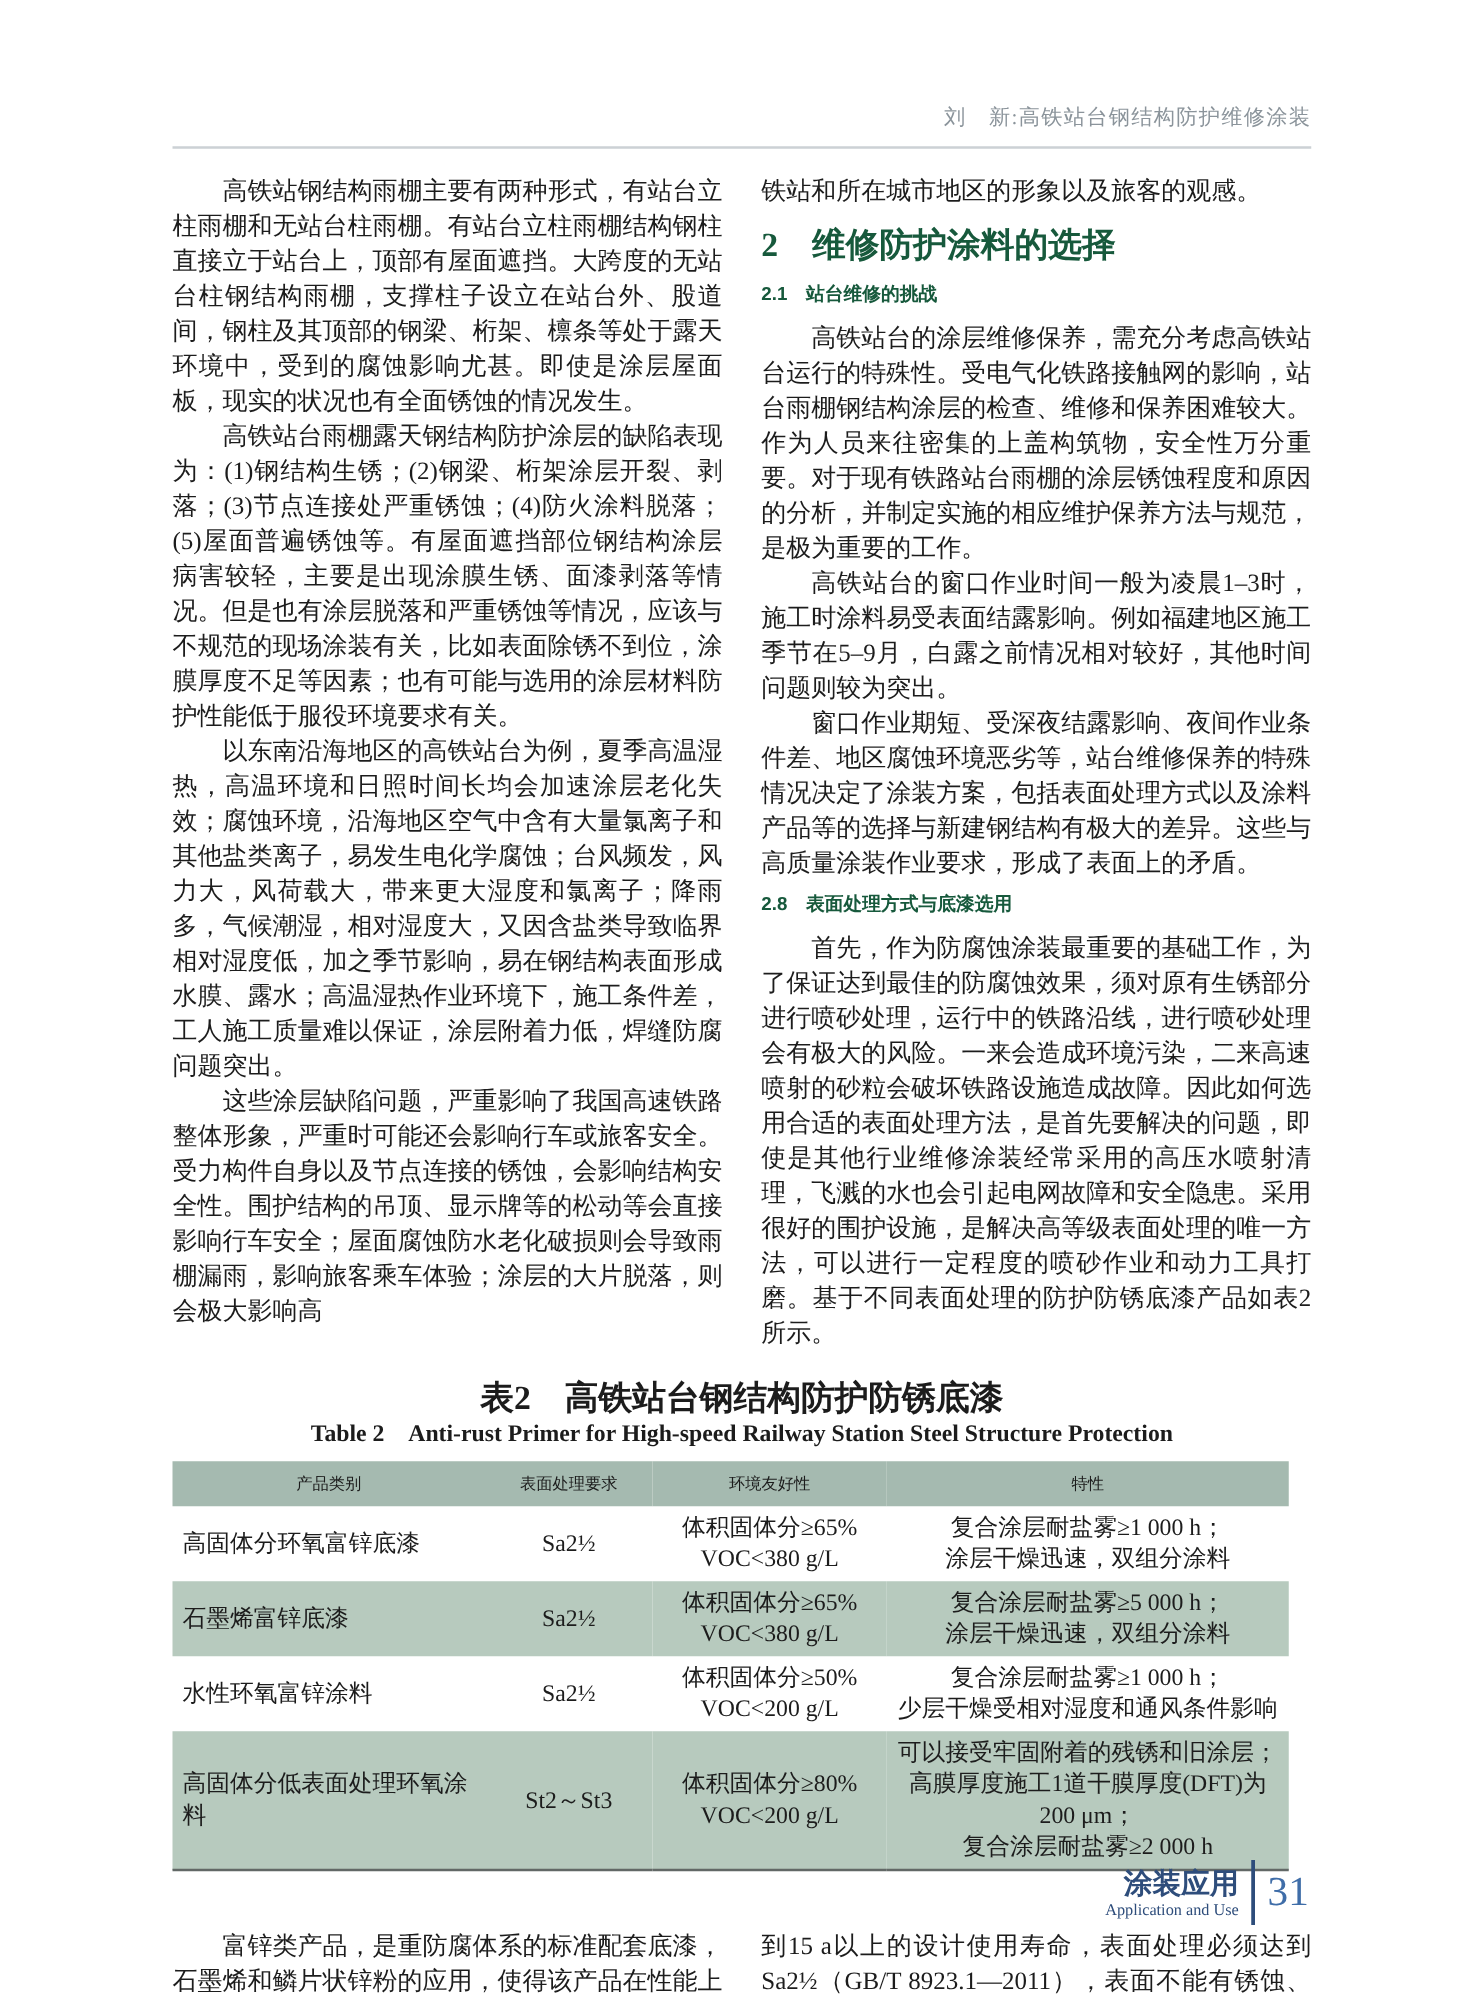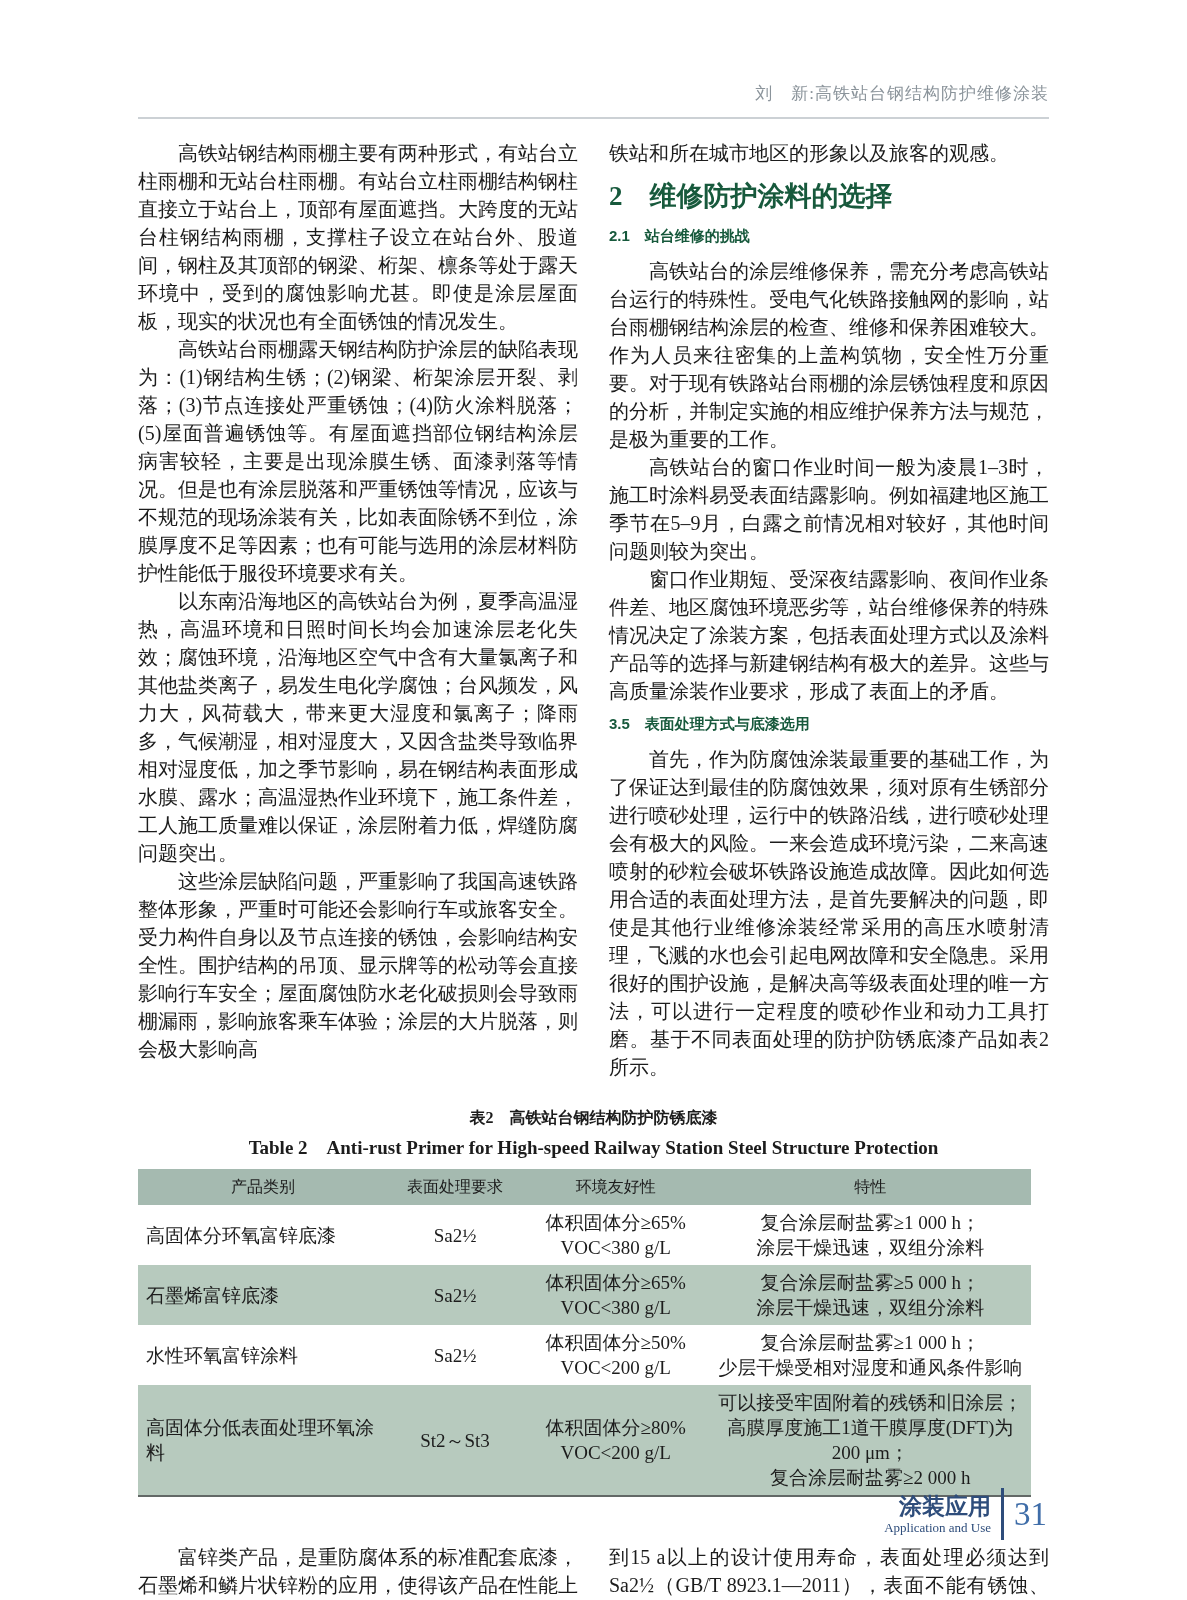--- a/index.html
+++ b/index.html
@@ -55,21 +55,21 @@
     color: #17593c;
     font-size: 15px;
     line-height: 26px;
     margin: 6px 0 8px 0;
   }
   
   .table-zone { margin-top: 24px; }
   .tbl-title-zh {
     text-align: center;
     font-weight: bold;
-    font-size: 16px;
+    font-size: 27px;
     line-height: 26px;
   }
   .tbl-title-en {
     text-align: center;
     font-weight: bold;
     font-size: 19px;
     line-height: 26px;
     margin-top: 4px;
   }
   table.primer {
@@ -78,21 +78,21 @@
     border-collapse: collapse;
     table-layout: fixed;
     border-bottom: 2px solid #626866;
     font-size: 19px;
   }
   table.primer th {
     background: #a5bab0;
     font-weight: normal;
     height: 36px;
     text-align: center;
-    font-size: 16px;
+    font-size: 13px;
   }
   table.primer td {
     text-align: center;
     white-space: pre-line;
     line-height: 25px;
     padding: 5px 4px;
     vertical-align: middle;
   }
   table.primer td.cell-left {
     text-align: left;
@@ -160,21 +160,21 @@
         <p class="body-par">以东南沿海地区的高铁站台为例，夏季高温湿热，高温环境和日照时间长均会加速涂层老化失效；腐蚀环境，沿海地区空气中含有大量氯离子和其他盐类离子，易发生电化学腐蚀；台风频发，风力大，风荷载大，带来更大湿度和氯离子；降雨多，气候潮湿，相对湿度大，又因含盐类导致临界相对湿度低，加之季节影响，易在钢结构表面形成水膜、露水；高温湿热作业环境下，施工条件差，工人施工质量难以保证，涂层附着力低，焊缝防腐问题突出。</p>
         <p class="body-par">这些涂层缺陷问题，严重影响了我国高速铁路整体形象，严重时可能还会影响行车或旅客安全。受力构件自身以及节点连接的锈蚀，会影响结构安全性。围护结构的吊顶、显示牌等的松动等会直接影响行车安全；屋面腐蚀防水老化破损则会导致雨棚漏雨，影响旅客乘车体验；涂层的大片脱落，则会极大影响高</p>
       </div>
       <div class="col">
         <p class="body-par no-indent">铁站和所在城市地区的形象以及旅客的观感。</p>
         <div class="sec-h2">2　维修防护涂料的选择</div>
         <div class="sec-h3">2.1　站台维修的挑战</div>
         <p class="body-par">高铁站台的涂层维修保养，需充分考虑高铁站台运行的特殊性。受电气化铁路接触网的影响，站台雨棚钢结构涂层的检查、维修和保养困难较大。作为人员来往密集的上盖构筑物，安全性万分重要。对于现有铁路站台雨棚的涂层锈蚀程度和原因的分析，并制定实施的相应维护保养方法与规范，是极为重要的工作。</p>
         <p class="body-par">高铁站台的窗口作业时间一般为凌晨1–3时，施工时涂料易受表面结露影响。例如福建地区施工季节在5–9月，白露之前情况相对较好，其他时间问题则较为突出。</p>
         <p class="body-par">窗口作业期短、受深夜结露影响、夜间作业条件差、地区腐蚀环境恶劣等，站台维修保养的特殊情况决定了涂装方案，包括表面处理方式以及涂料产品等的选择与新建钢结构有极大的差异。这些与高质量涂装作业要求，形成了表面上的矛盾。</p>
-        <div class="sec-h3">3.5　表面处理方式与底漆选用</div>
+        <div class="sec-h3">2.8　表面处理方式与底漆选用</div>
         <p class="body-par">首先，作为防腐蚀涂装最重要的基础工作，为了保证达到最佳的防腐蚀效果，须对原有生锈部分进行喷砂处理，运行中的铁路沿线，进行喷砂处理会有极大的风险。一来会造成环境污染，二来高速喷射的砂粒会破坏铁路设施造成故障。因此如何选用合适的表面处理方法，是首先要解决的问题，即使是其他行业维修涂装经常采用的高压水喷射清理，飞溅的水也会引起电网故障和安全隐患。采用很好的围护设施，是解决高等级表面处理的唯一方法，可以进行一定程度的喷砂作业和动力工具打磨。基于不同表面处理的防护防锈底漆产品如表2所示。</p>
       </div>
     </div>
 
     <div class="table-zone">
       <div class="tbl-title-zh">表2　高铁站台钢结构防护防锈底漆</div>
       <div class="tbl-title-en">Table 2　Anti-rust Primer for High-speed Railway Station Steel Structure Protection</div>
       <table class="primer">
         <colgroup>
           <col class="c1">

